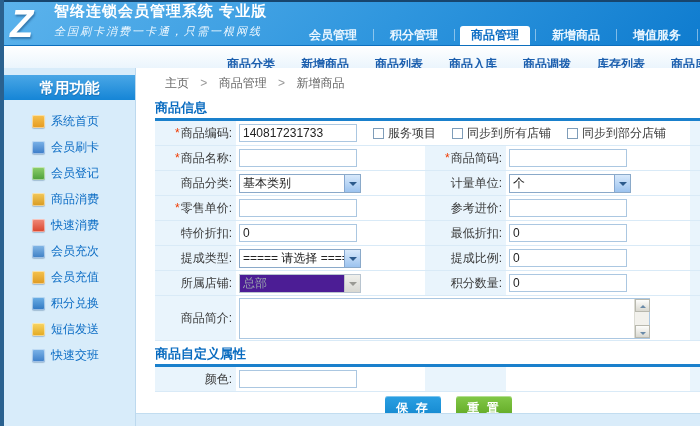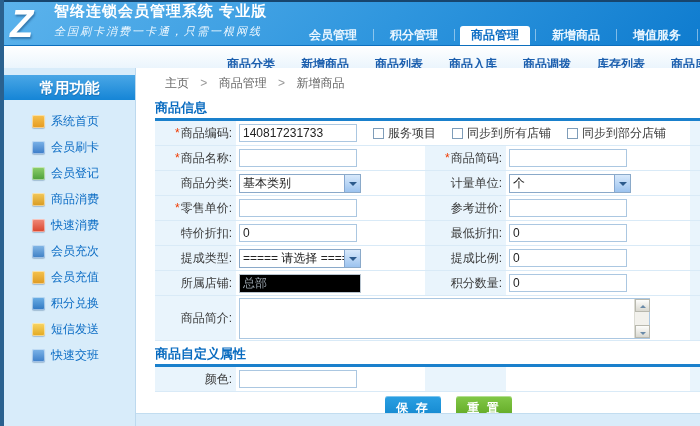--- a/index.html
+++ b/index.html
@@ -74,21 +74,21 @@
 
   .inp { width:118px; height:18px; border:1px solid #abc7e1; font-size:12px; padding:0 3px; color:#222;
          font-family:"Liberation Sans", sans-serif; }
   .cb { width:11px; height:11px; background:#fff; border:1px solid #7f9db9; margin:0 4px 0 16px; cursor:pointer; flex:0 0 11px; }
   .cblab { font-size:12px; color:#3a3a3a; }
 
   .sel { width:122px; height:19px; border:1px solid #8aa9c9; background:#fff; display:flex; cursor:pointer; }
   .sel .txt { flex:1; font-size:12px; color:#222; line-height:17px; padding-left:3px; overflow:hidden; white-space:nowrap; }
   .sel .arr { width:16px; background:linear-gradient(#d8e9fb,#9cc3ef); border-left:1px solid #86a7cf; position:relative; }
   .sel .arr::after { content:""; position:absolute; left:4px; top:7px; border:4px solid transparent; border-top-color:#2c5a8c; }
-  .sel.disabled { background:#000000; border-color:#b8c4cf;flex-direction:column; }
+  .sel.disabled { background:#4c1d95; border-color:#b8c4cf; }
   .sel.disabled .txt { color:#9aa4ad; }
   .sel.disabled .arr { background:linear-gradient(#f0f0ec,#d8d8d2); border-left-color:#c0c4c8; }
   .sel.disabled .arr::after { border-top-color:#9a9a94; }
 
   .tawrap { position:relative; width:411px; height:41px; }
   .ta { width:411px; height:41px; border:1px solid #abc7e1; resize:none; overflow:hidden; font-size:12px;
         font-family:"Liberation Sans", sans-serif; padding:2px 18px 2px 3px; }
   .sb { position:absolute; top:1px; right:1px; bottom:1px; width:15px; background:#f2f1ec; border-left:1px solid #dcdcd4; }
   .sb .up, .sb .dn { position:absolute; left:0; width:15px; height:13px; background:linear-gradient(#fdfdfb,#d9d8d0);
         border:1px solid #b8b8ae; }

